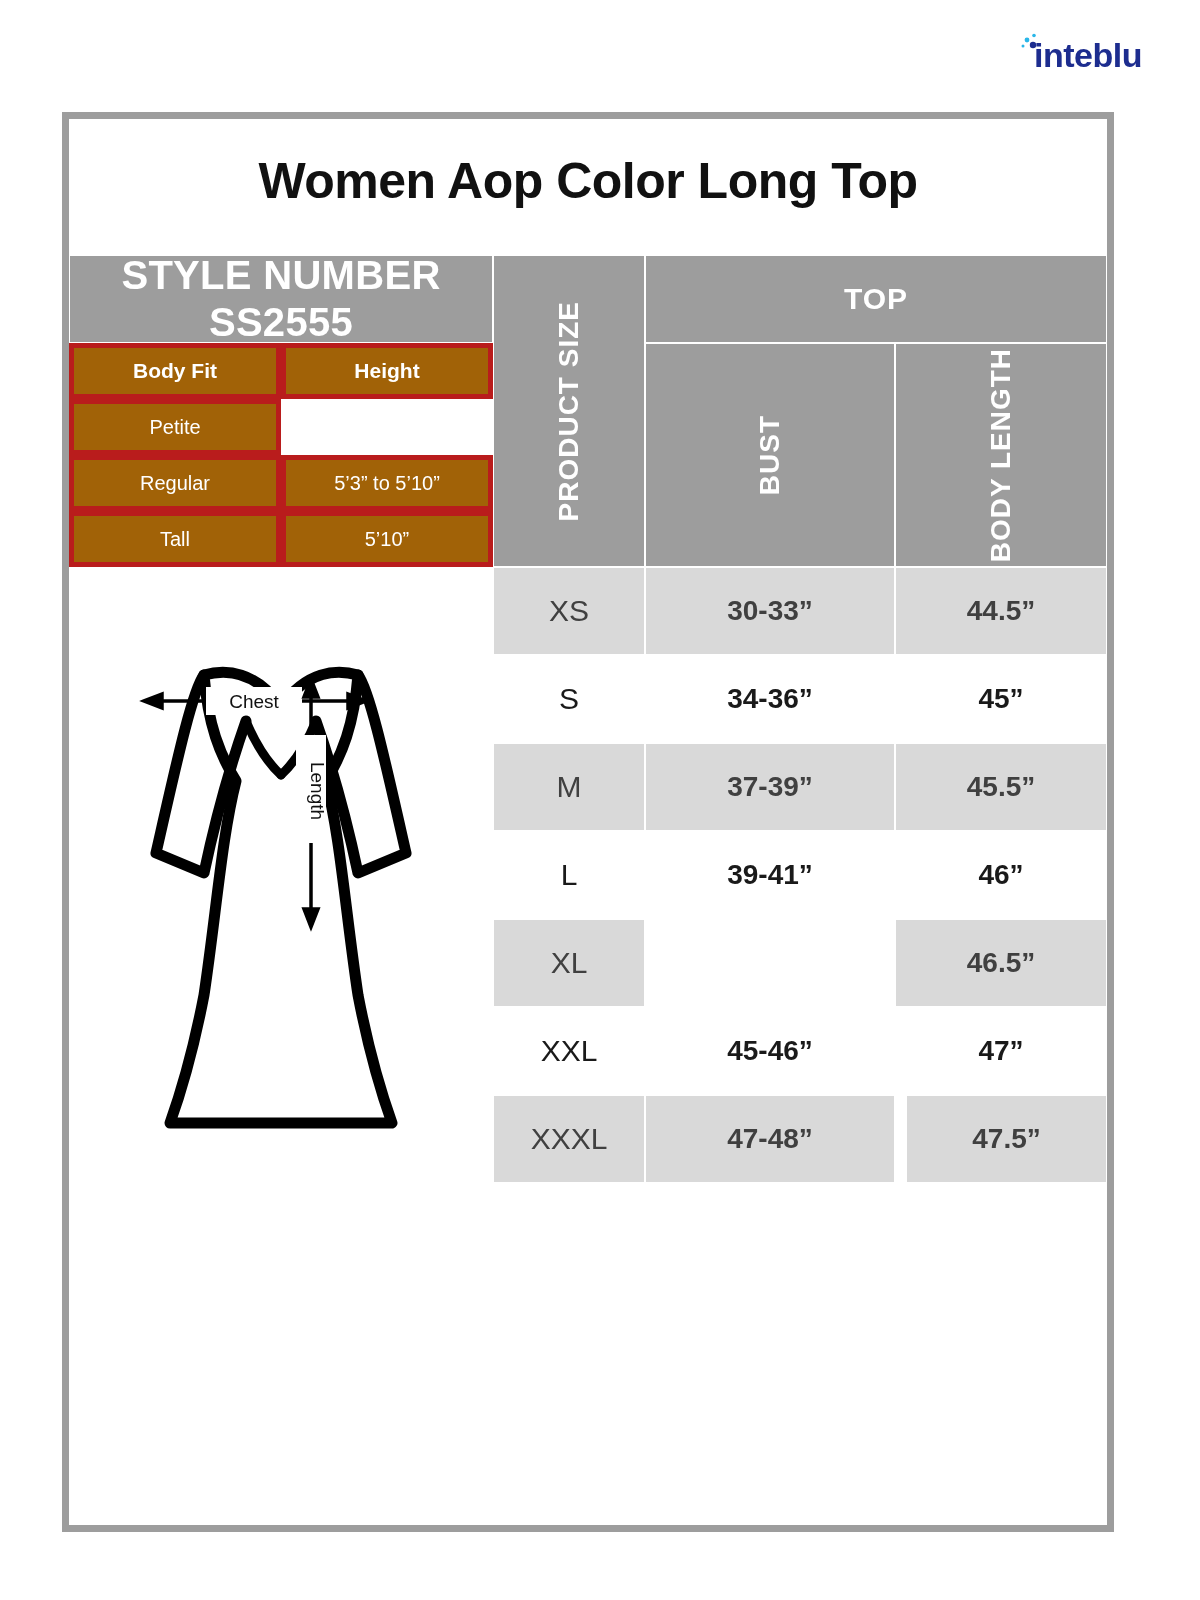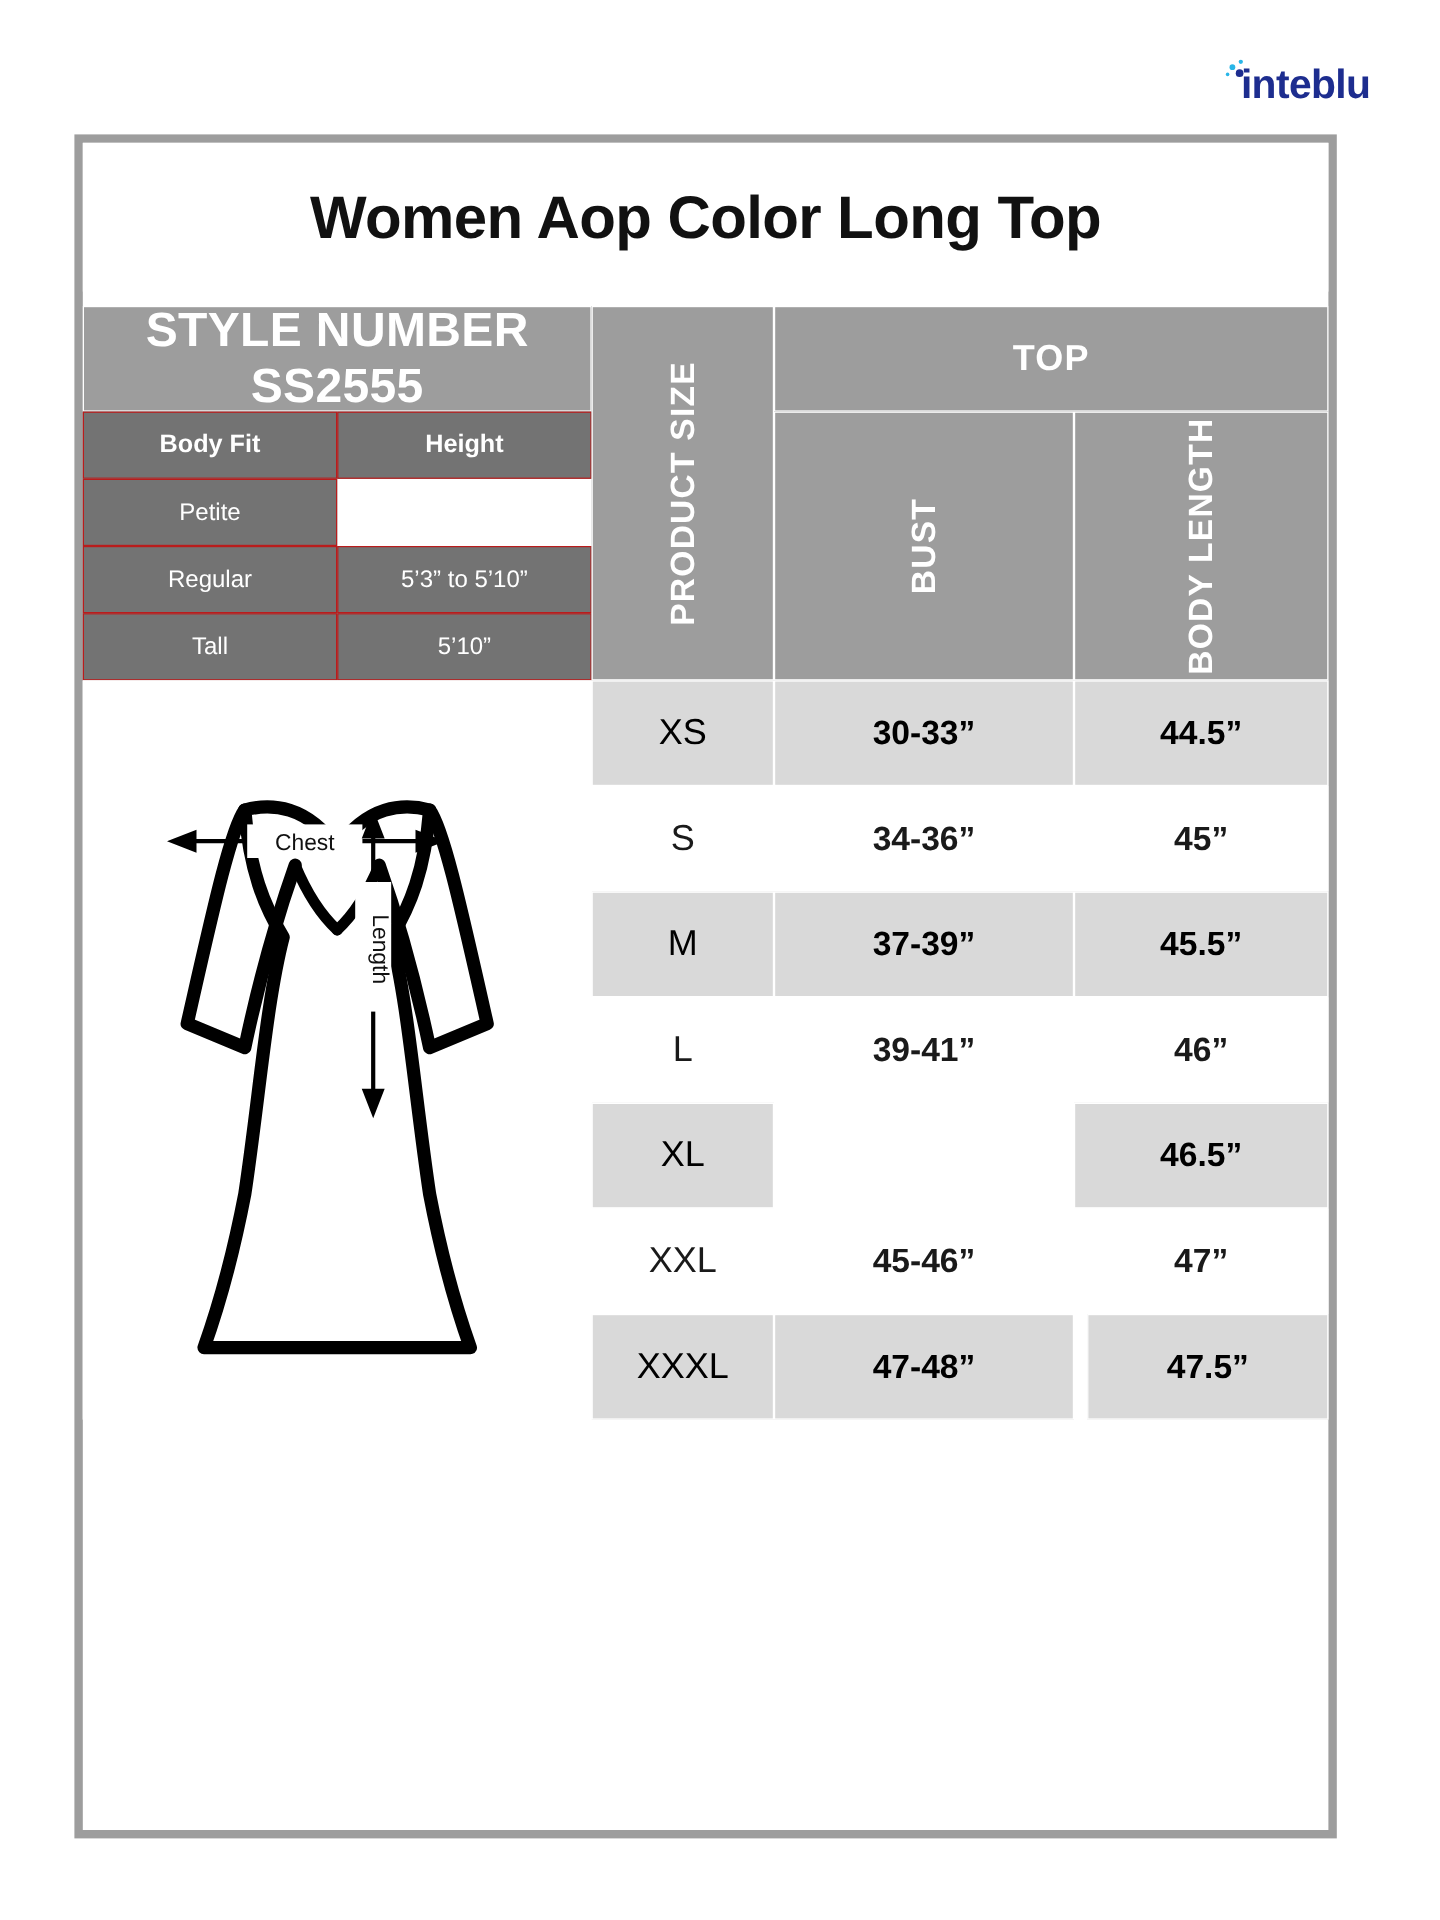--- a/index.html
+++ b/index.html
@@ -12,21 +12,21 @@
     background: #ffffff;
     font-family: "Liberation Sans", sans-serif;
     color: #1a1a1a;
     position: relative;
     overflow: hidden;
   }
 
   
   .brand {
     position: absolute;
-    top: 48px;
+    top: 32px;
     right: 58px;
     display: flex;
     align-items: flex-end;
     gap: 2px;
   }
   .brand-dots {
     position: relative;
     width: 26px;
     height: 40px;
   }
@@ -88,21 +88,21 @@
     justify-content: center;
     text-align: center;
     border: 1px solid #ffffff;
   }
   .gray {
     background: #9d9d9d;
     color: #ffffff;
   }
   .lightgray {
     background: #d9d9d9;
-    color: #000000;
+    color: #404040;
   }
   .white {
     background: #ffffff;
     color: #1a1a1a;
   }
 
   .style-number {
     grid-column: 1 / 2;
     grid-row: 1 / 2;
     font-size: 40px;
@@ -117,22 +117,22 @@
     grid-template-columns: 1fr 1fr;
     padding: 0;
     border: none;
     background: transparent;
   }
   .subcell {
     box-sizing: border-box;
     display: flex;
     align-items: center;
     justify-content: center;
-    border: 1px solid #b91c1c;
-    background: #737373;
+    border: 5px solid #b91c1c;
+    background: #a16207;
     color: #ffffff;
     font-size: 21px;
   }
   .subcell.bold { font-weight: bold; }
 
   .fitrow {
     grid-column: 1 / 2;
     display: grid;
     grid-template-columns: 1fr 1fr;
     border: none;

